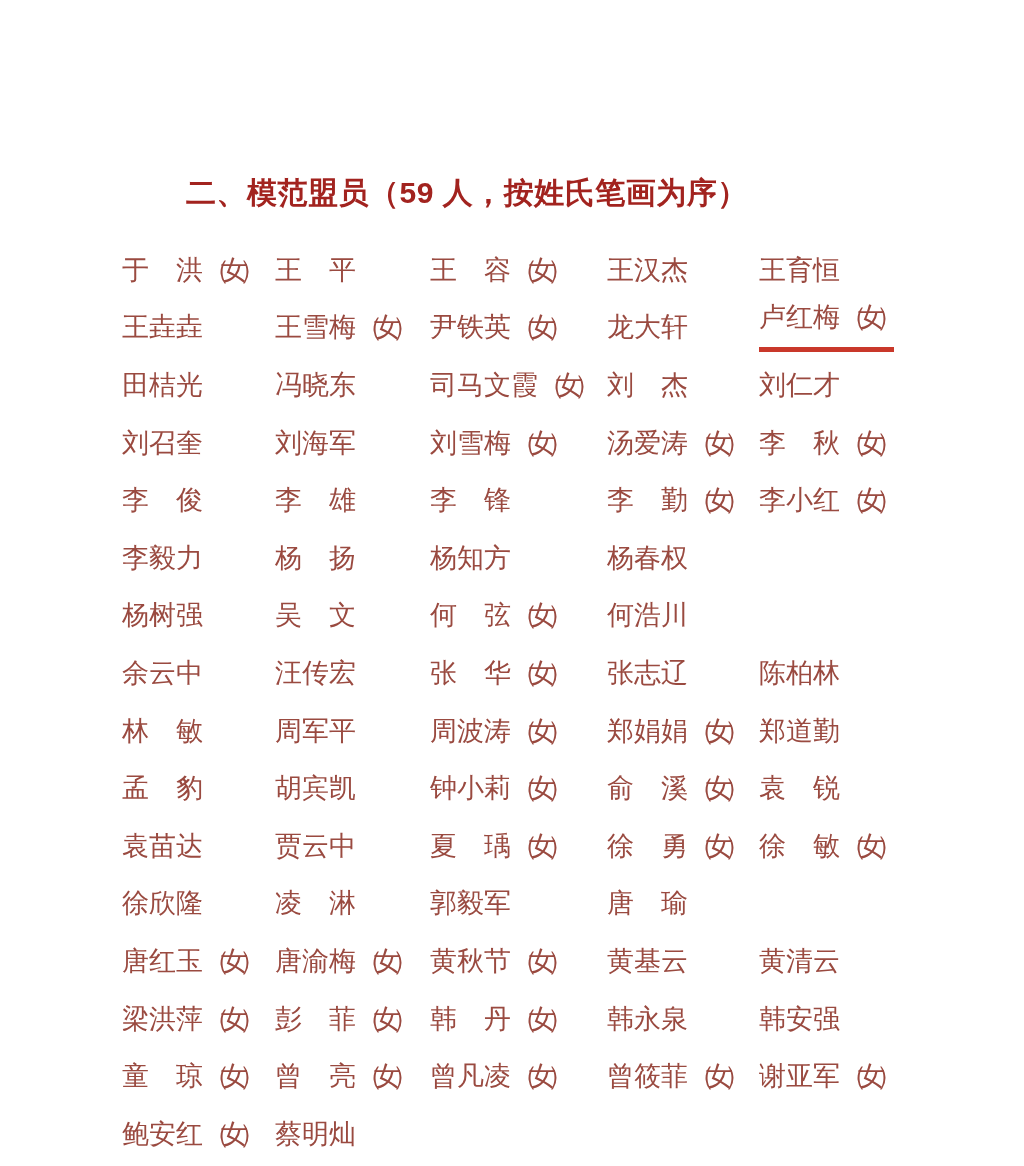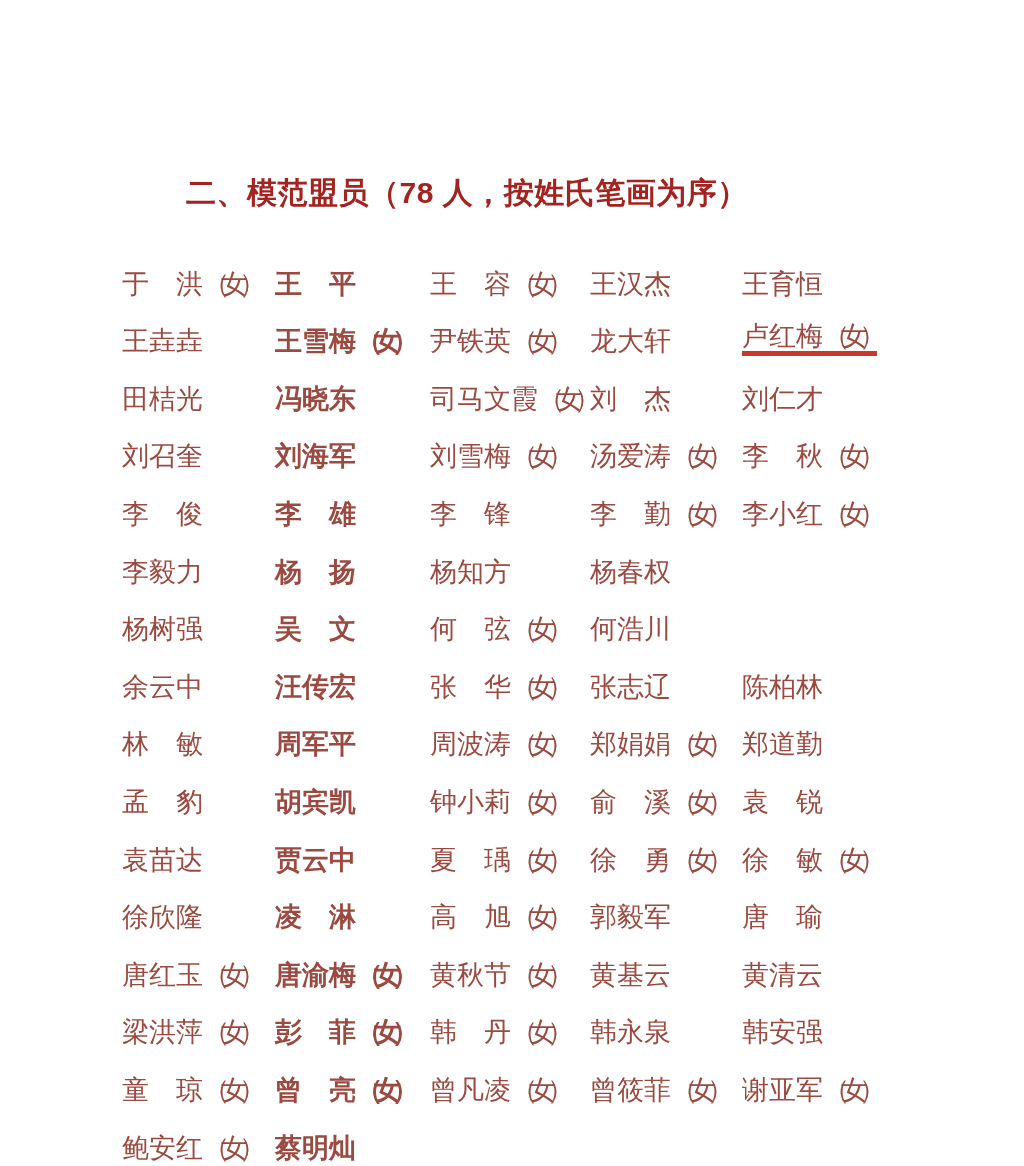--- a/index.html
+++ b/index.html
@@ -26,45 +26,45 @@
   }
   .grid {
     position: absolute;
     left: 122px;
     top: 241px;
     color: var(--text-color, #9a4a40);
   }
   .row {
     display: flex;
     height: 57.6px;
-    align-items: flex-end;
+    align-items: center;
   }
   .cell {
     white-space: nowrap;
     font-size: 27px;
     line-height: 30px;
     overflow: visible;
   }
   .cell:nth-child(1) { width: 153px; }
-  .cell:nth-child(2) { width: 155px; font-weight: bold; }
+  .cell:nth-child(2) { width: 155px; }
   .cell:nth-child(3) { width: 160px; }
-  .cell:nth-child(4) { width: 152px; }
+  .cell:nth-child(4) { width: 152px; margin-left: 17px; }
   .cell:nth-child(5) { width: auto;  }
   .name-wrap { display: inline-block; }
   .fem { letter-spacing: -9px; }
   .underlined {
     border-bottom: 5px solid var(--underline-color, #c9382a);
-    padding-bottom: 0;
+    padding-bottom: 15px;
   }
 </style>
 </head>
 <body>
 
 <div class="page">
-  <h2 class="title">二、模范盟员（78 人，按姓氏笔画为序）</h2>
+  <h2 class="title">二、模范盟员（59 人，按姓氏笔画为序）</h2>
   <div class="grid" id="member-grid">
       <div class="row">
         <div class="cell"><span class="name-wrap"><span>于　洪</span><span class="fem">（女）</span></span></div>
         <div class="cell"><span class="name-wrap"><span>王　平</span></span></div>
         <div class="cell"><span class="name-wrap"><span>王　容</span><span class="fem">（女）</span></span></div>
         <div class="cell"><span class="name-wrap"><span>王汉杰</span></span></div>
         <div class="cell"><span class="name-wrap"><span>王育恒</span></span></div>
       </div>
       <div class="row">
         <div class="cell"><span class="name-wrap"><span>王垚垚</span></span></div>
@@ -130,21 +130,20 @@
       <div class="row">
         <div class="cell"><span class="name-wrap"><span>袁苗达</span></span></div>
         <div class="cell"><span class="name-wrap"><span>贾云中</span></span></div>
         <div class="cell"><span class="name-wrap"><span>夏　瑀</span><span class="fem">（女）</span></span></div>
         <div class="cell"><span class="name-wrap"><span>徐　勇</span><span class="fem">（女）</span></span></div>
         <div class="cell"><span class="name-wrap"><span>徐　敏</span><span class="fem">（女）</span></span></div>
       </div>
       <div class="row">
         <div class="cell"><span class="name-wrap"><span>徐欣隆</span></span></div>
         <div class="cell"><span class="name-wrap"><span>凌　淋</span></span></div>
-        <div class="cell"><span class="name-wrap"><span>高　旭</span><span class="fem">（女）</span></span></div>
         <div class="cell"><span class="name-wrap"><span>郭毅军</span></span></div>
         <div class="cell"><span class="name-wrap"><span>唐　瑜</span></span></div>
       </div>
       <div class="row">
         <div class="cell"><span class="name-wrap"><span>唐红玉</span><span class="fem">（女）</span></span></div>
         <div class="cell"><span class="name-wrap"><span>唐渝梅</span><span class="fem">（女）</span></span></div>
         <div class="cell"><span class="name-wrap"><span>黄秋节</span><span class="fem">（女）</span></span></div>
         <div class="cell"><span class="name-wrap"><span>黄基云</span></span></div>
         <div class="cell"><span class="name-wrap"><span>黄清云</span></span></div>
       </div>

